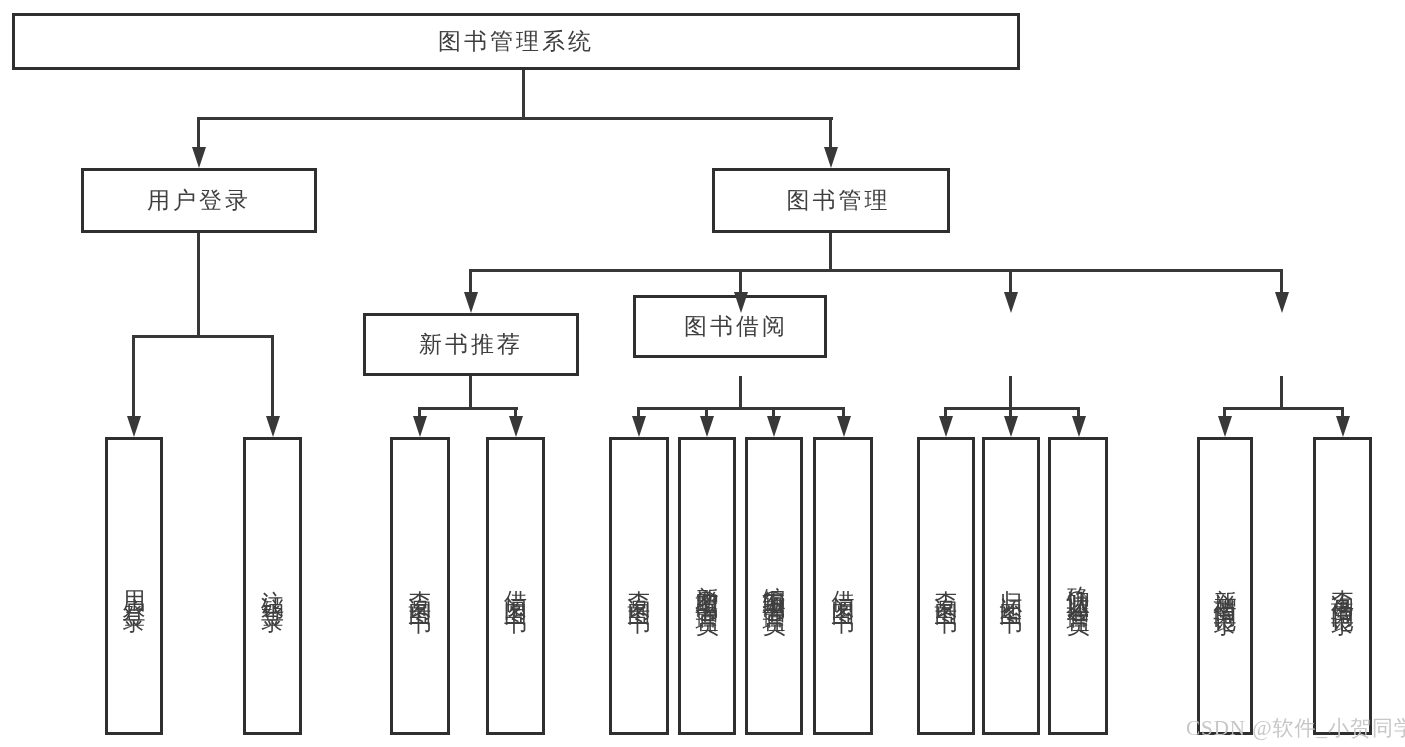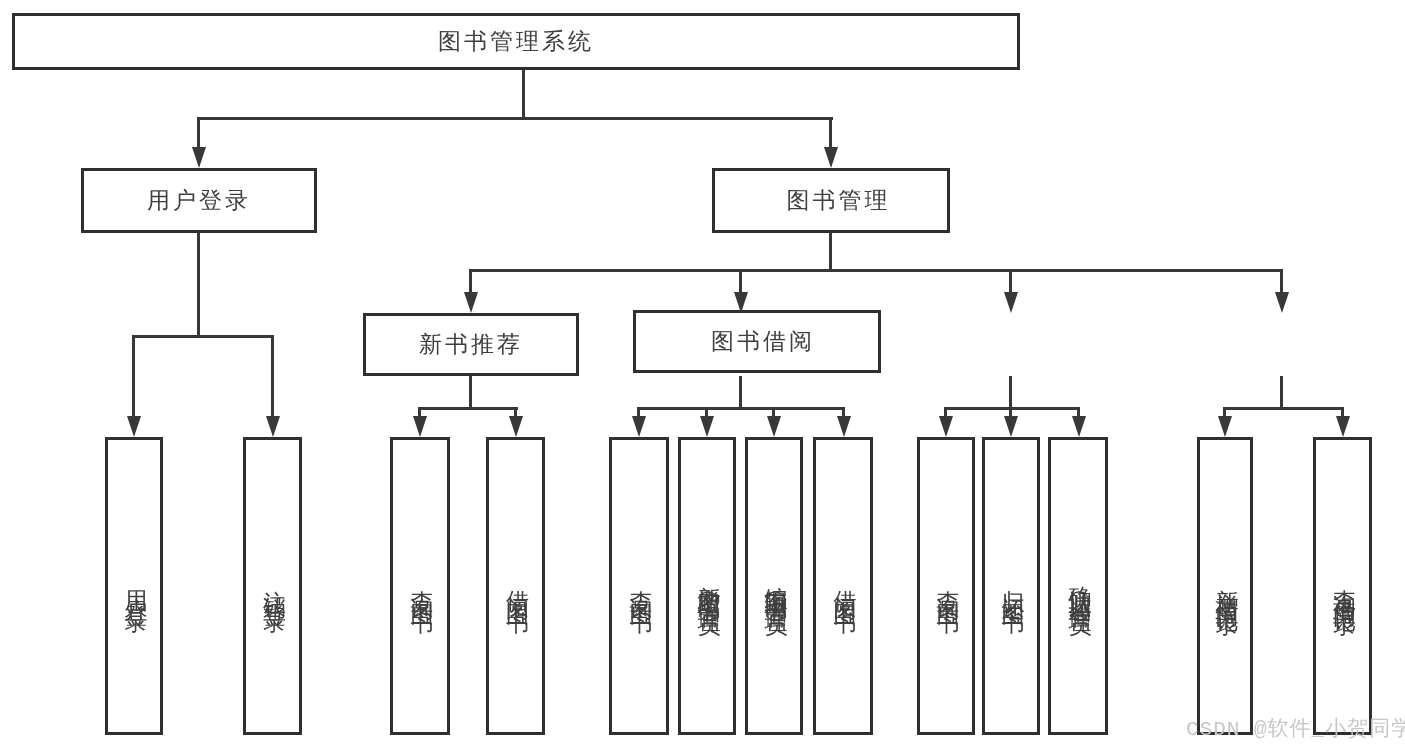--- a/index.html
+++ b/index.html
@@ -1,18 +1,18 @@
 <!DOCTYPE html>
 <html><head>
 <meta charset="utf-8">
 <style>
   html,body{margin:0;padding:0;background:#fff;}
   .canvas{
     position:relative;width:1405px;height:747px;background:#ffffff;overflow:hidden;
-    font-family:Liberation Mono, monospace;color:#3f3f3f;
+    font-family:Liberation Serif, serif;color:#3f3f3f;
   }
   .box{
     position:absolute;background:#ffffff;border:3px solid #2f2f2f;box-sizing:border-box;
     display:flex;align-items:center;justify-content:center;
   }
   .hbox{font-size:23px;letter-spacing:3px;white-space:nowrap;}
   .vbox span{
     writing-mode:vertical-rl;text-orientation:mixed;
     font-size:23px;letter-spacing:7px;line-height:1;white-space:nowrap;
   }
@@ -42,21 +42,21 @@
   </div>
 
   <div class="box hbox" style="left:712px;top:168px;width:238px;height:65px;padding-left:15px;">
     <span>图书管理</span>
   </div>
 
   <div class="box hbox" style="left:363px;top:313px;width:216px;height:63px;">
     <span>新书推荐</span>
   </div>
 
-  <div class="box hbox" style="left:633px;top:310px;width:248px;height:63px;padding-left:12px;">
+  <div class="box hbox" style="left:633px;top:295px;width:194px;height:63px;padding-left:12px;">
     <span>图书借阅</span>
   </div>
 
 
 
   <div class="box vbox" style="left:105px;top:437px;width:58px;height:298px;">
     <span>用户登录</span>
   </div>
 
   <div class="box vbox" style="left:243px;top:437px;width:59px;height:298px;">

